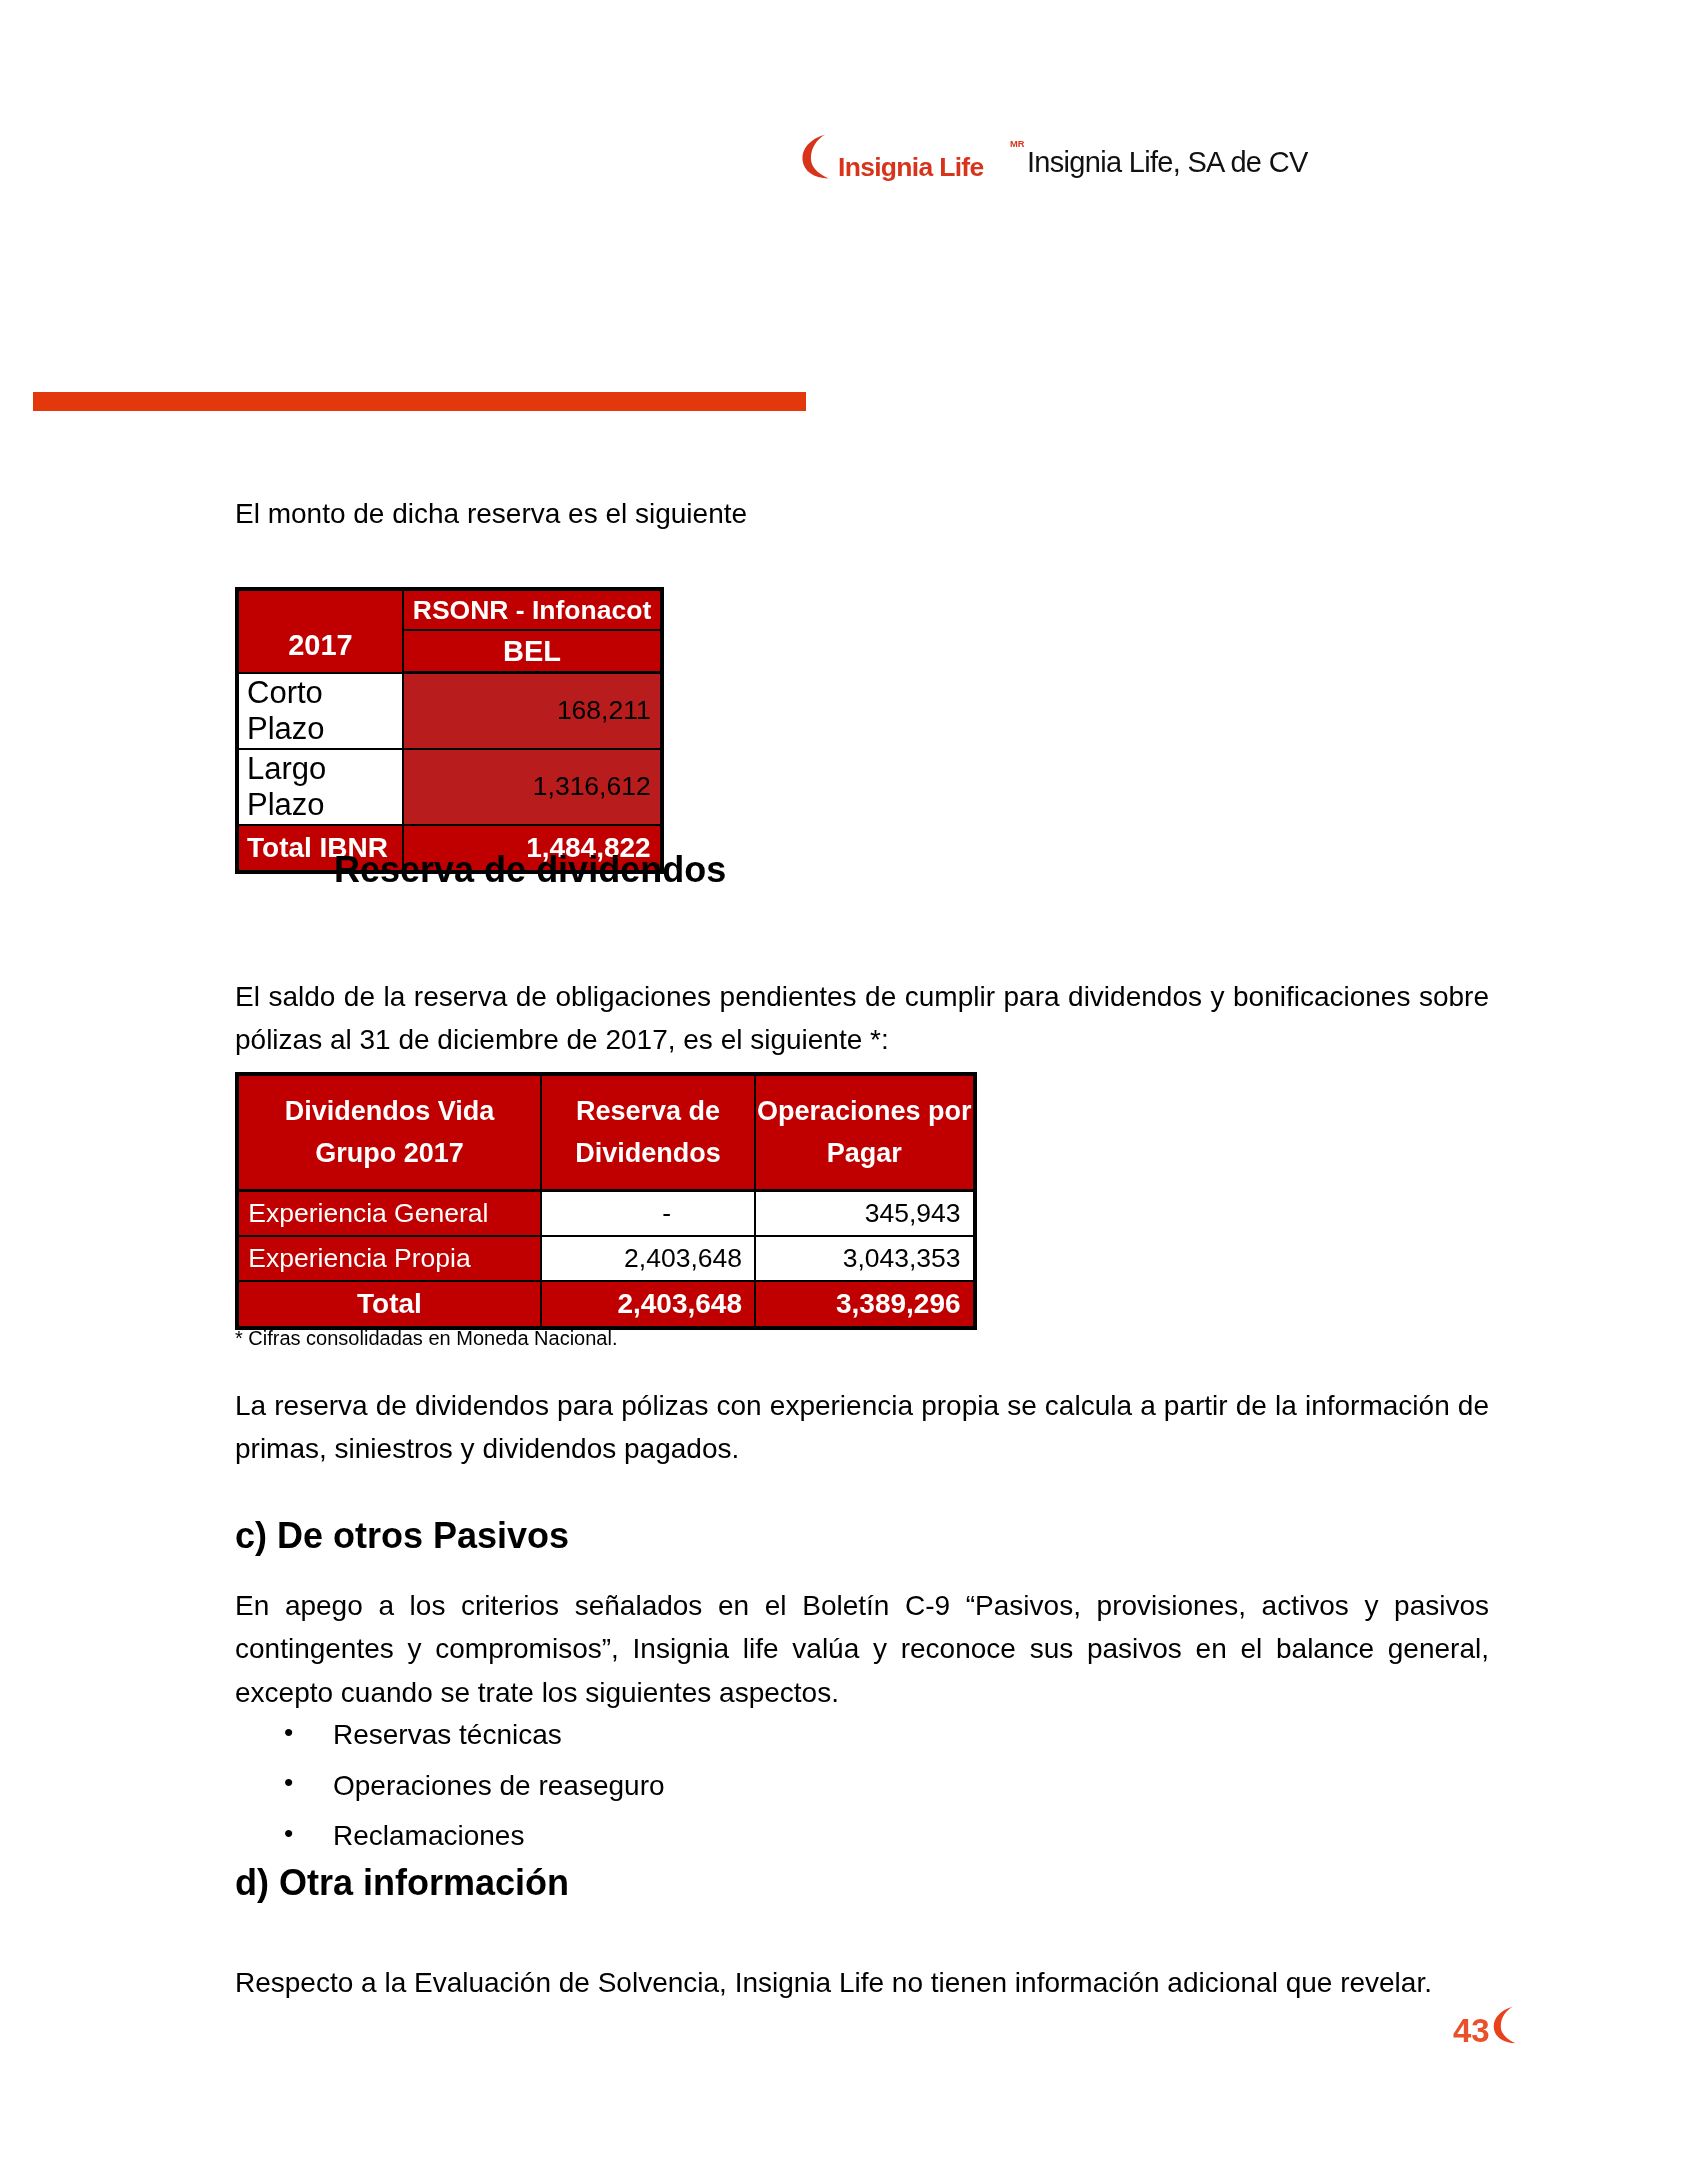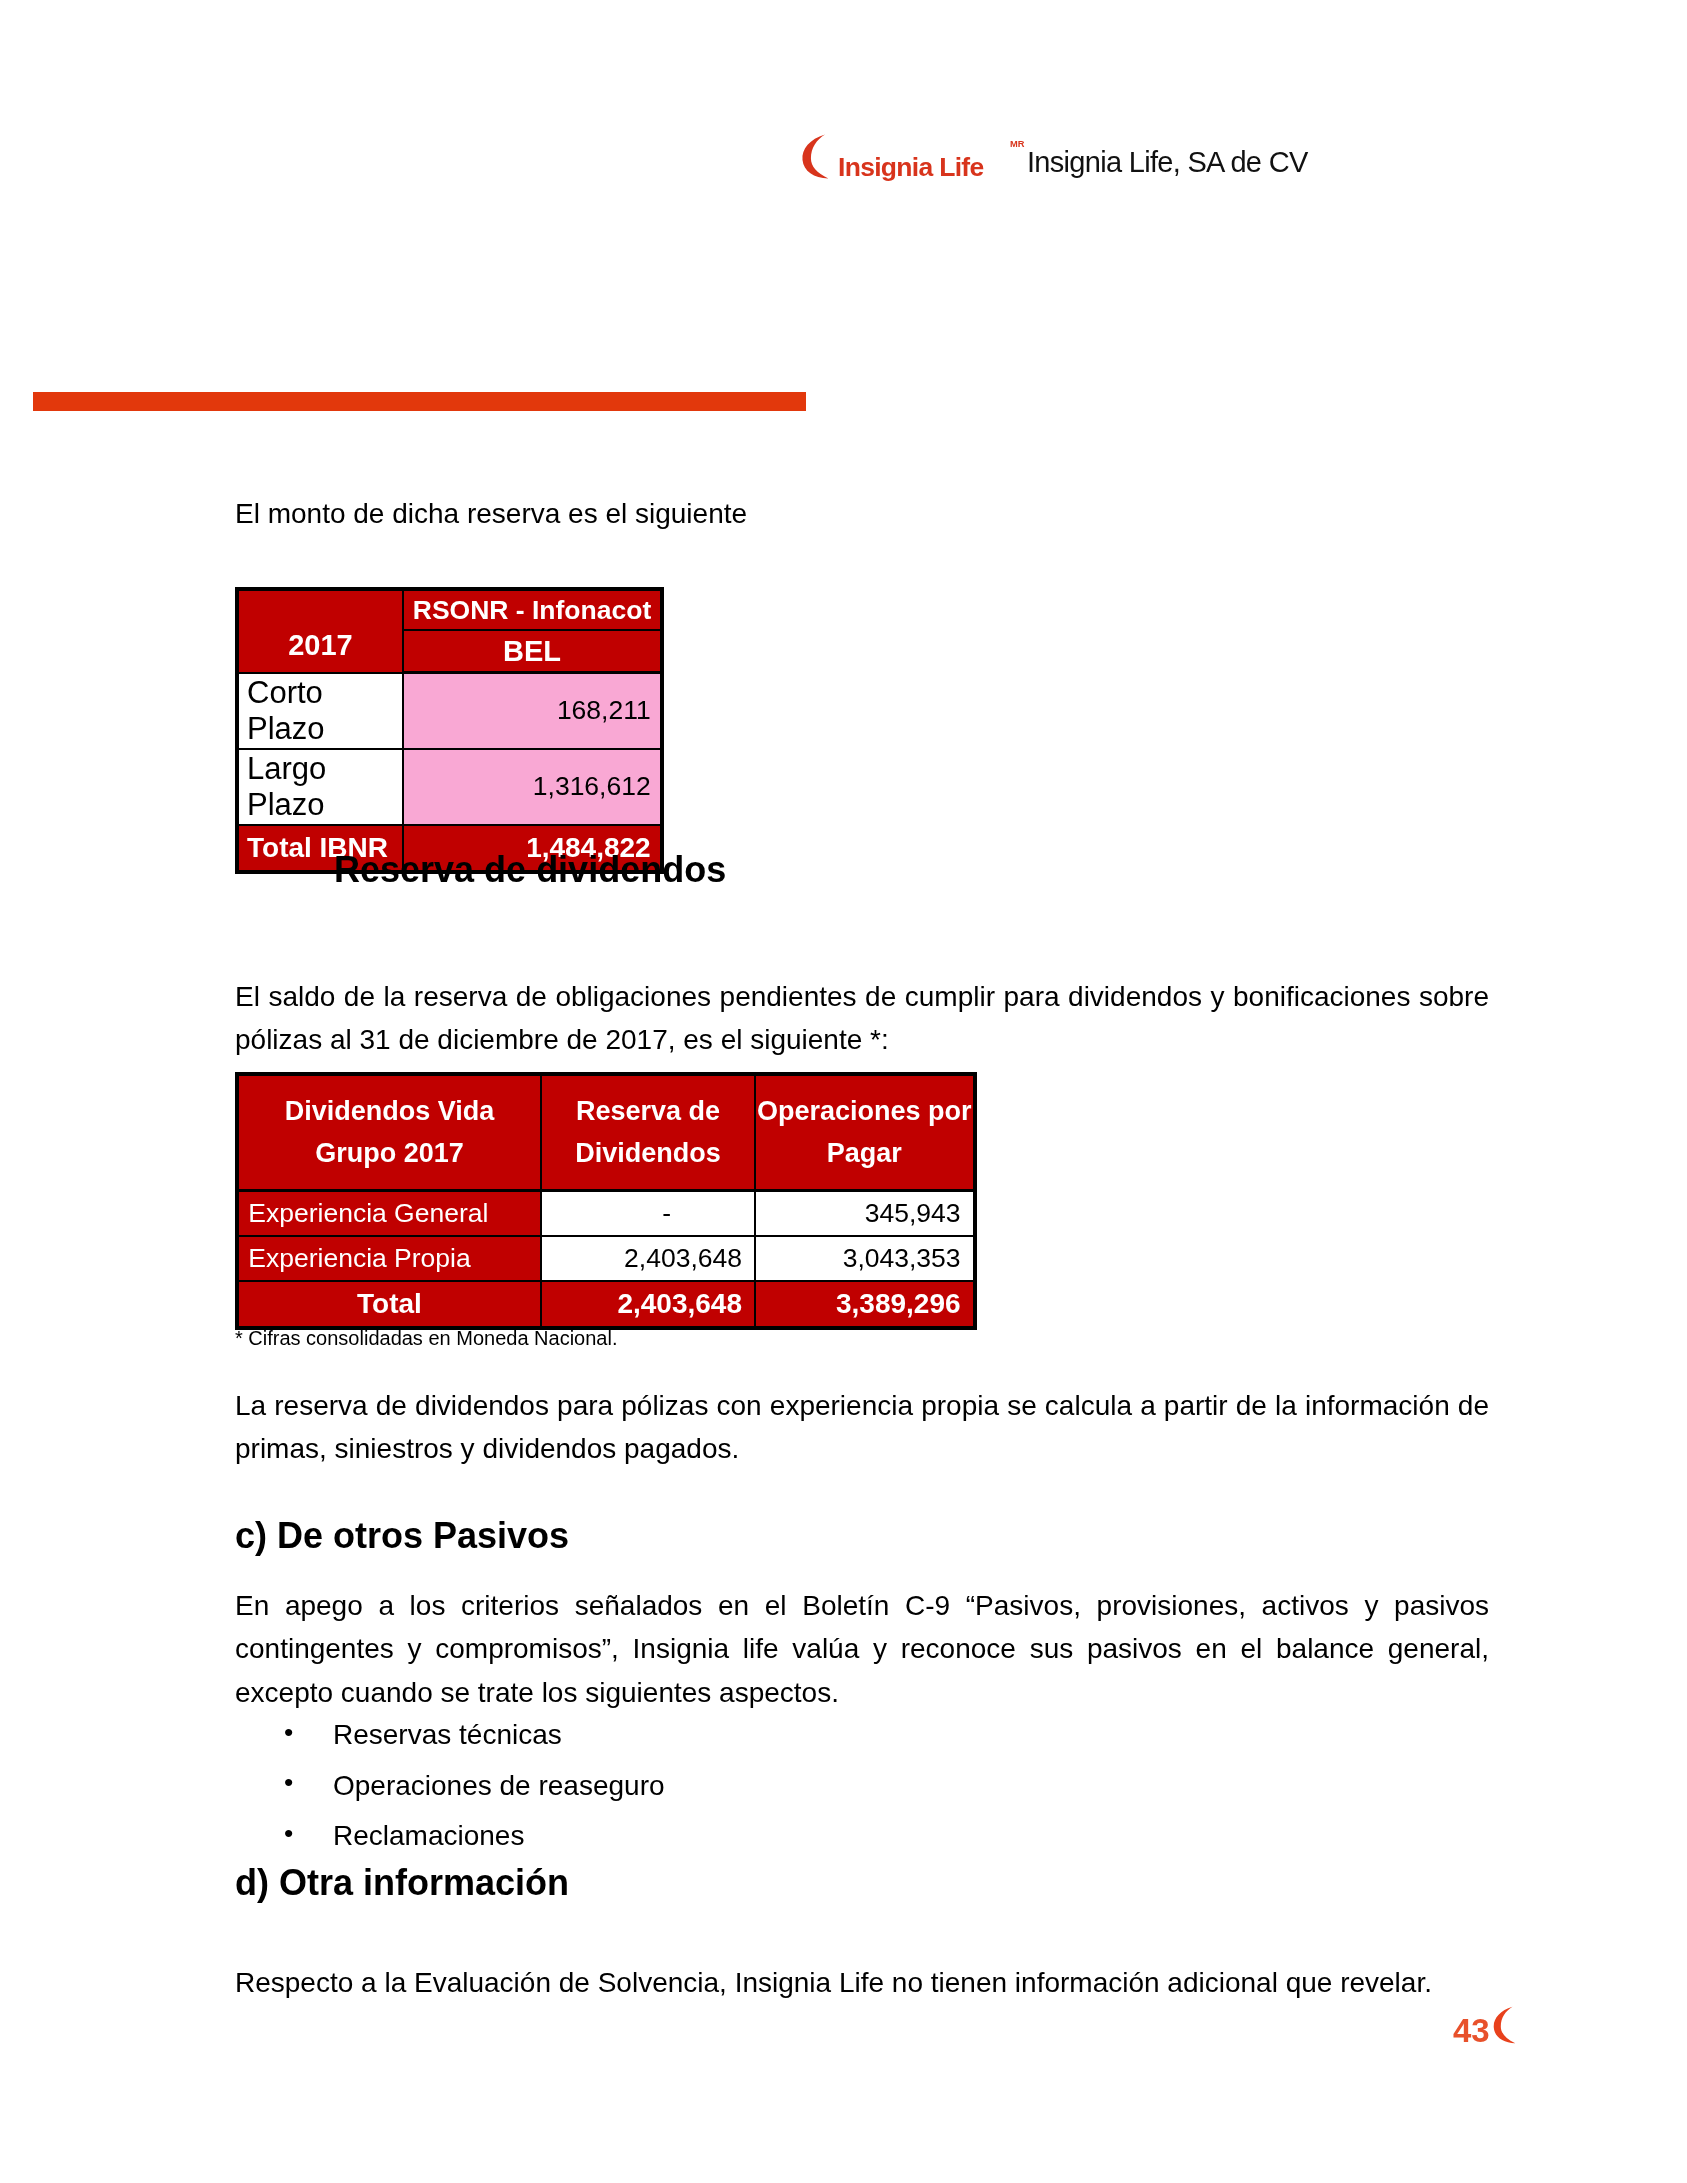--- a/index.html
+++ b/index.html
@@ -36,21 +36,21 @@
   
   table{border-collapse:collapse;table-layout:fixed;}
   .red{background:#C00000;color:#fff;}
   .table1{position:absolute;left:235px;top:587px;border:4px solid #000;}
   .table1 td,.table1 th{border:2px solid #000;overflow:hidden;}
   .table1 .corner{width:163px;text-align:center;vertical-align:bottom;
     padding:0 0 9.3px 0;font-size:29px;font-weight:700;}
   .table1 .group-h{width:254px;height:36px;text-align:center;font-size:26.5px;font-weight:700;white-space:nowrap;}
   .table1 .col-h{height:38px;text-align:center;font-size:29px;font-weight:700;border-bottom:3.3px solid #000;}
   .table1 .lbl{height:41px;font-size:31px;padding-left:8px;text-align:left;background:#fff;}
-  .table1 .val{height:41px;font-size:26.5px;padding-right:9.3px;text-align:right;background:#f9a8d4;}
+  .table1 .val{height:41px;font-size:26.5px;padding-right:9.3px;text-align:right;background:#b91c1c;}
   .table1 .tlbl{height:42px;font-size:28px;font-weight:700;padding-left:8px;text-align:left;margin-top:24px;}
   .table1 .tval{height:42px;font-size:28px;font-weight:700;padding-right:9.3px;text-align:right;}
   .table2{position:absolute;left:235px;top:1072px;border:4px solid #000;}
   .table2 td,.table2 th{border:2px solid #000;overflow:hidden;}
   .table2 th{height:111px;text-align:center;vertical-align:middle;font-size:27px;font-weight:700;
     border-bottom:3.3px solid #000;}
   .table2 th div{line-height:1.55;white-space:nowrap;}
   .table2 .c1{width:299px;}
   .table2 .c2{width:210px;}
   .table2 .c3{width:208px;}

